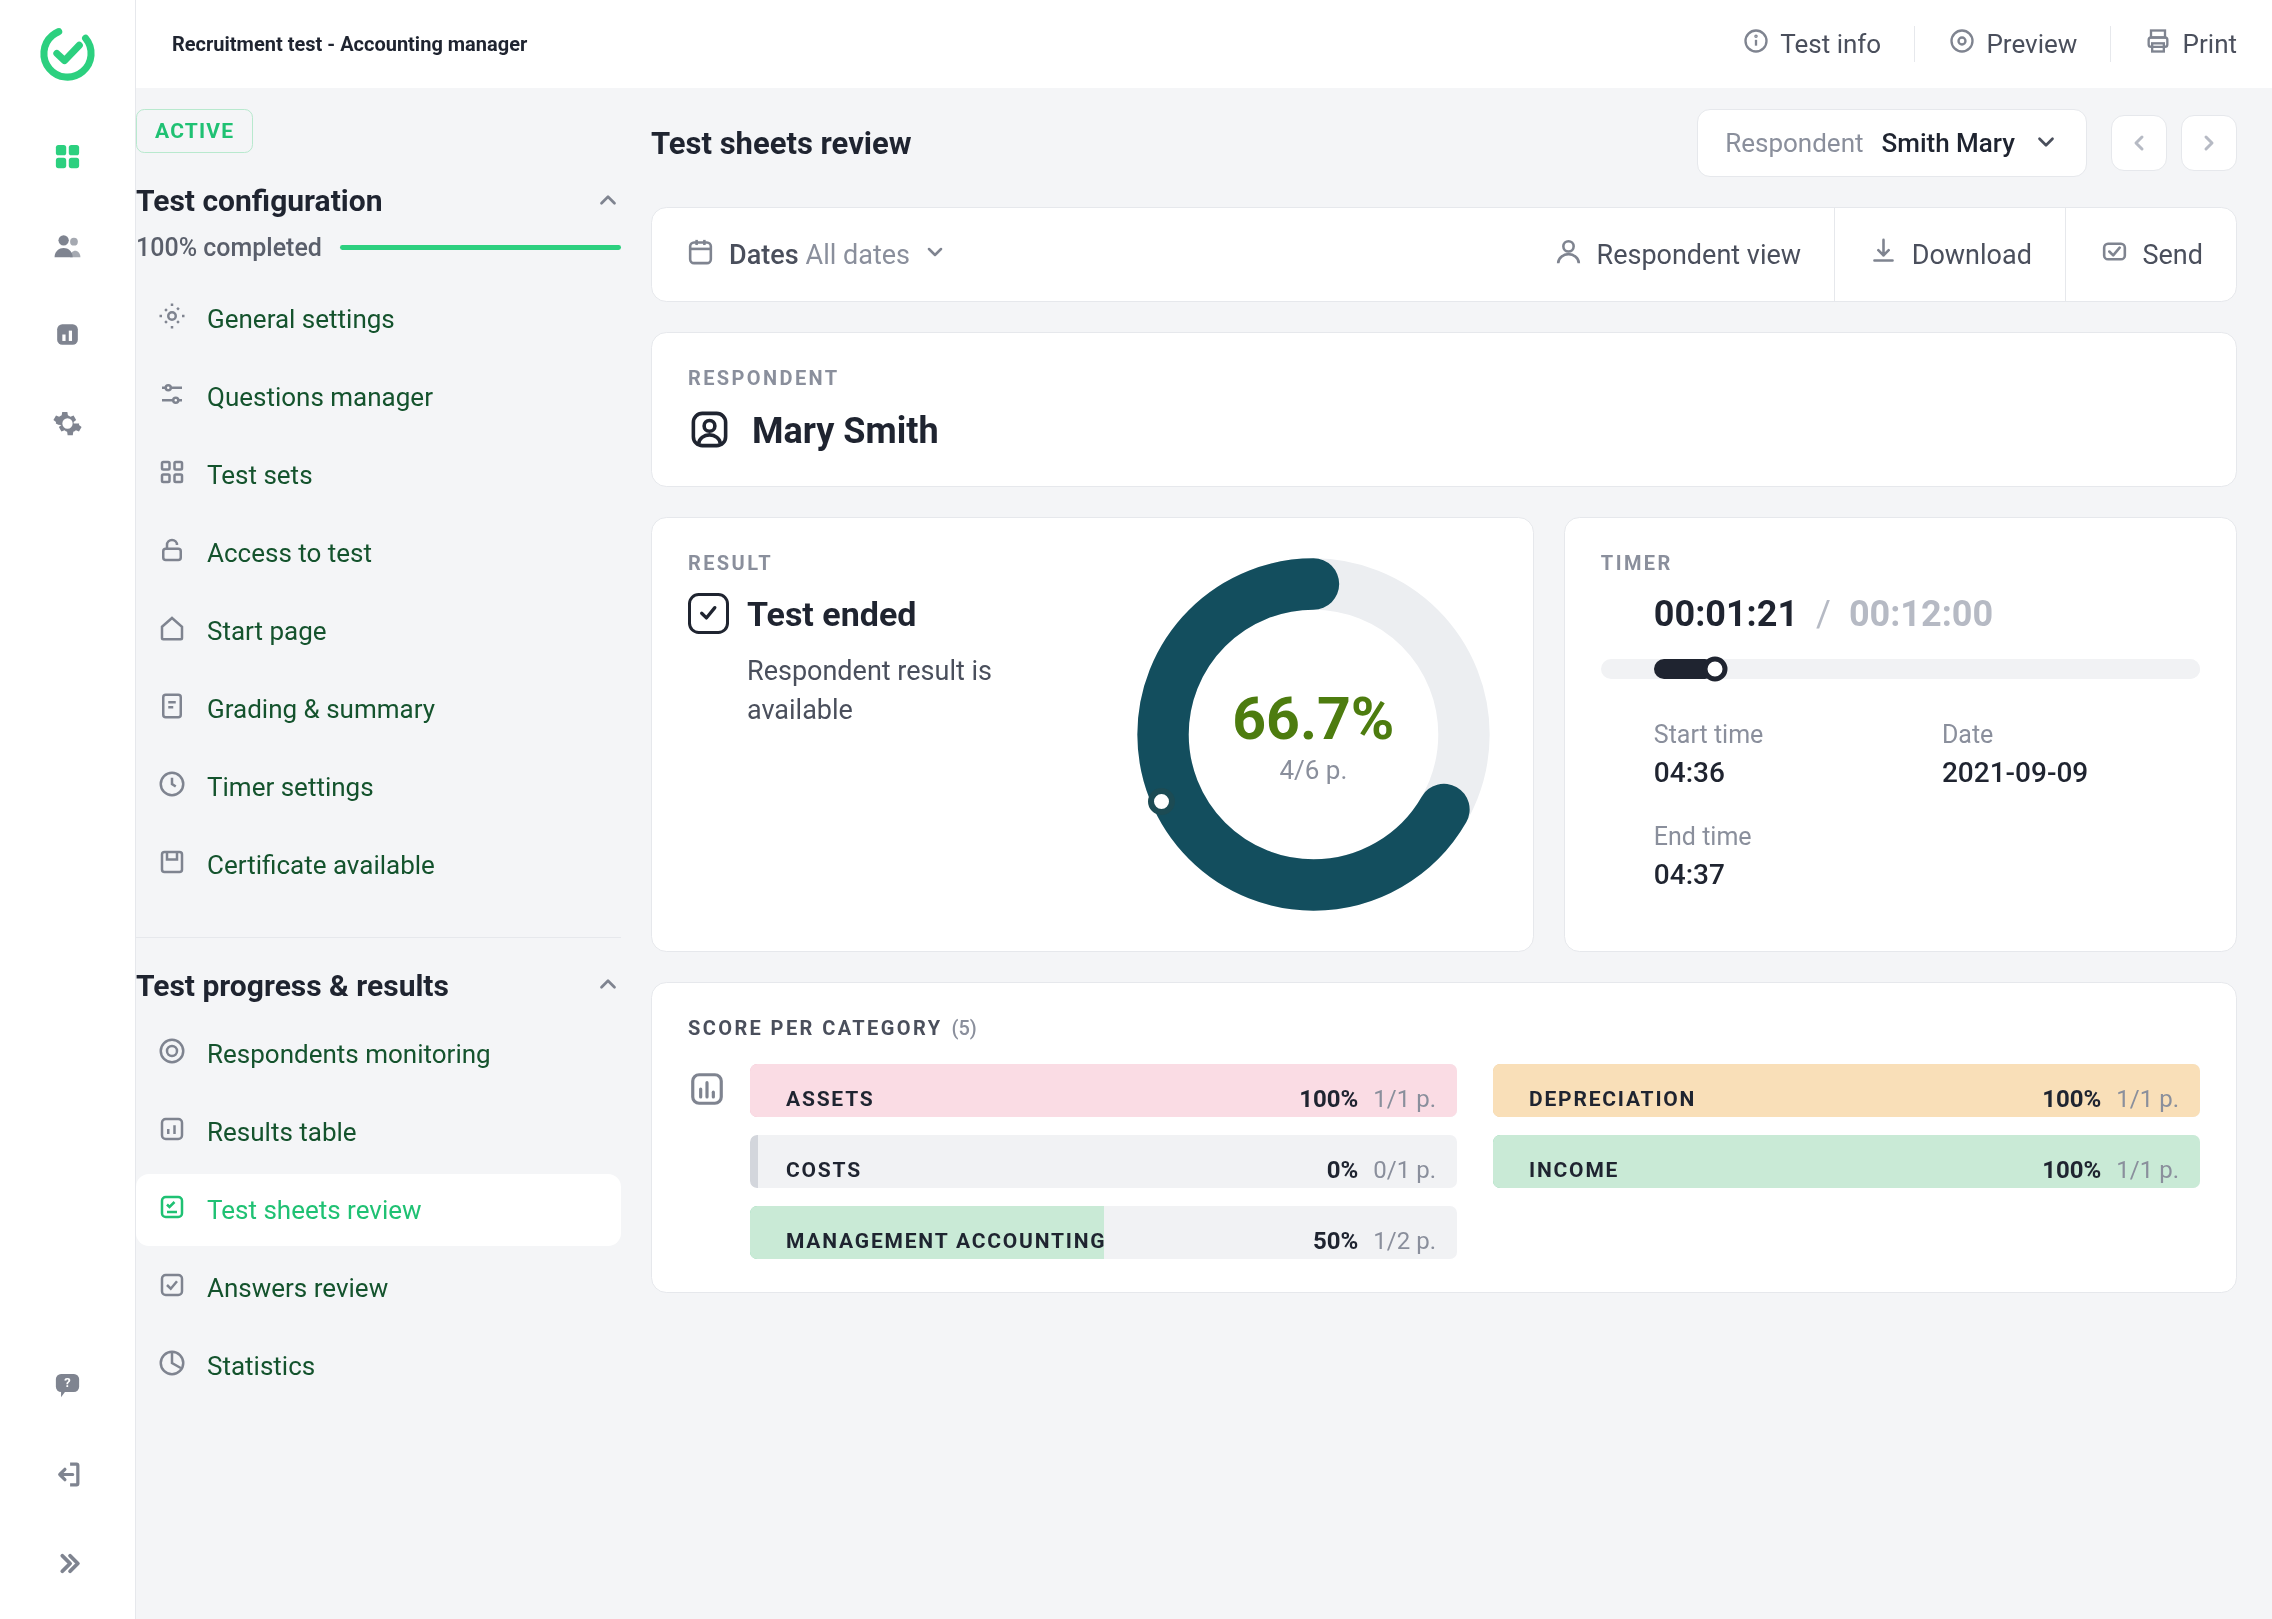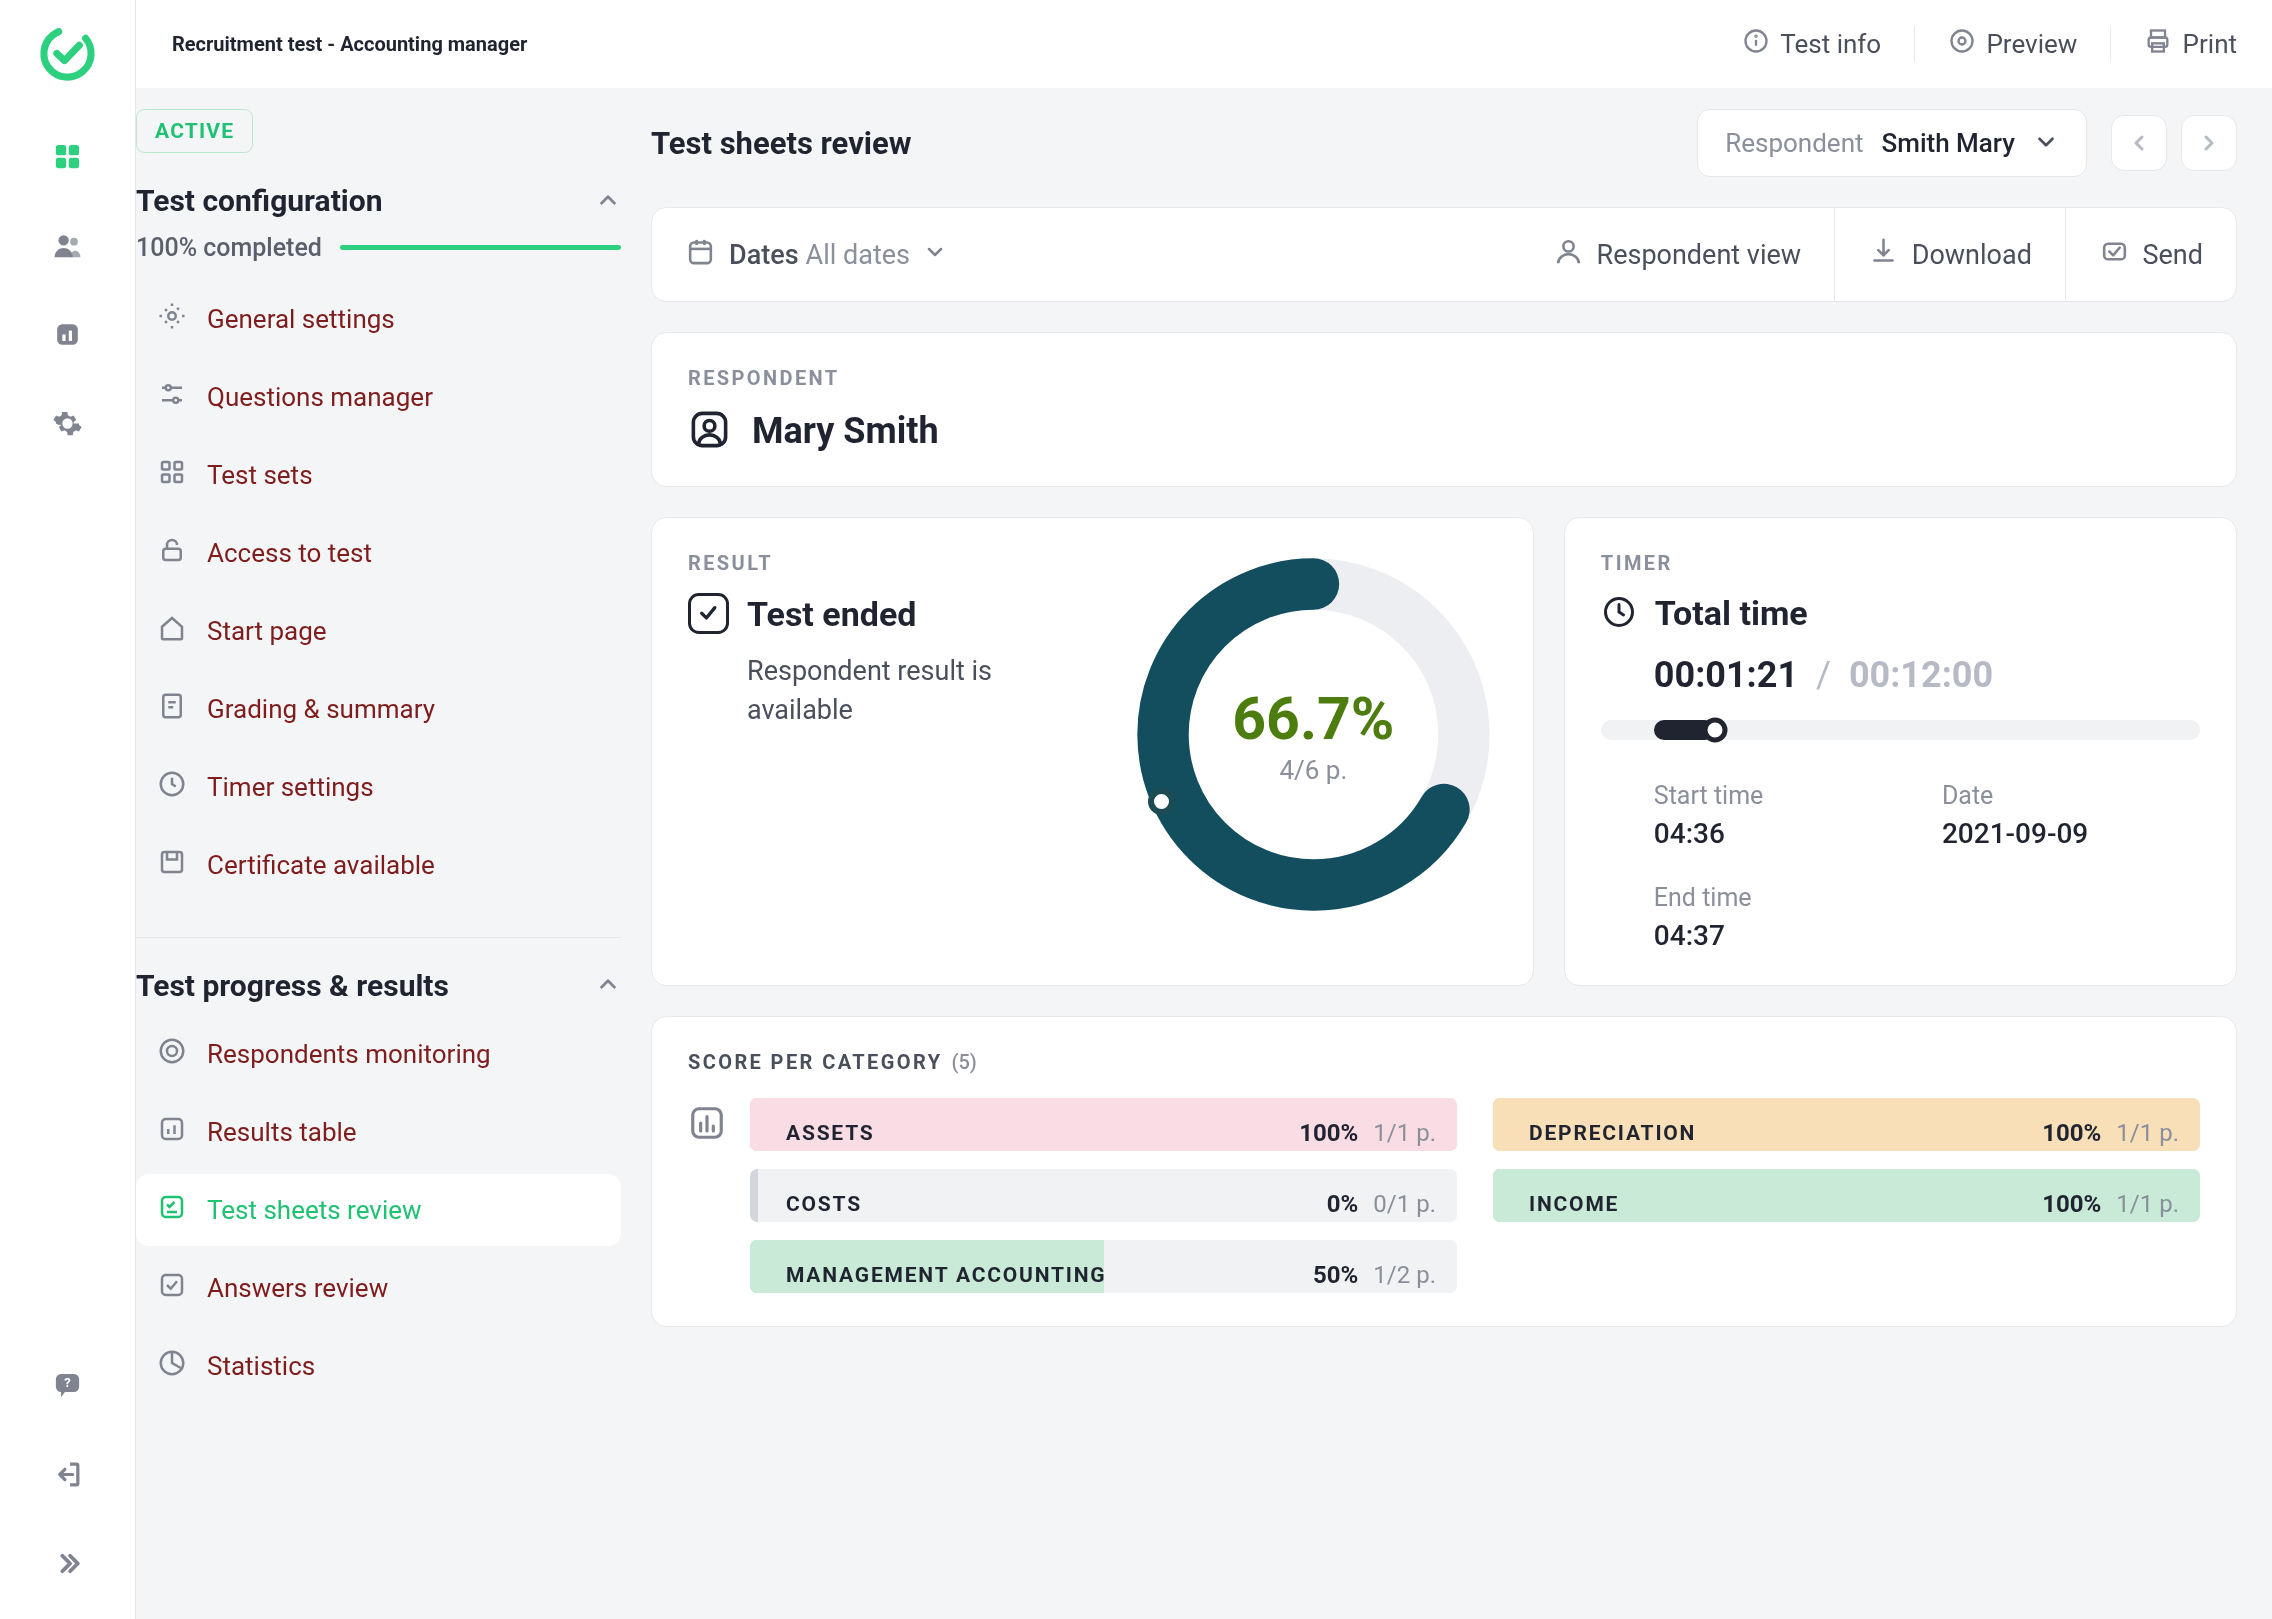--- a/index.html
+++ b/index.html
@@ -90,21 +90,21 @@
   .section-hdr .lbl { font-size:30px; font-weight:700; }
   .section-hdr .chev svg { width:26px; height:26px; }
   .progress-row { display:flex; align-items:center; gap:18px; padding:0 0 21px 0; }
   .progress-row .pct { font-size:25px; color:#5a5f6b; font-weight:500; }
   .progress-row .bar { flex:1; height:4.7px; background: var(--green-bright); border-radius:2.4px; }
   .nav-list { display:flex; flex-direction:column; gap:6px; padding-bottom:12px; }
   .nav-item {
     display:flex; align-items:center; gap:20px;
     padding:18px 21px;
     border-radius:13px;
-    font-size:26px; color:#7f1d1d;
+    font-size:26px; color:#14532d;
     cursor:pointer;
   }
   .nav-item svg { width:30px; height:30px; stroke:#7f8490; }
   .nav-item.active { background:#fff; color:var(--green); }
   .nav-item.active svg { stroke:var(--green); }
   .sidebar-divider { height:0.6px; background:var(--border); margin:24px 0; }
   
   .content { flex:1; padding:21px 36px 36px 0; overflow-y:auto; display:flex; flex-direction:column; gap:30px; }
   .content-hdr { display:flex; align-items:center; }
   .content-hdr .title { font-size:31px; font-weight:700; flex:1; }
@@ -504,27 +504,20 @@
               <div class="donut-center">
                 <div class="pct">66.7%</div>
                 <div class="sub">4/6 p.</div>
               </div>
               <div class="donut-knob" style="left:18px; top:237px;"></div>
             </div>
           </div>
 
           <div class="card">
             <div class="eyebrow">TIMER</div>
-            <div class="timer-title-row">
-              <span><svg viewBox="0 0 24 24" fill="none" stroke="#1f2430" stroke-width="2">
-                    <circle cx="12" cy="12" r="9"></circle>
-                    <path d="M12 7v5l3 2" stroke-linecap="round"></path>
-                  </svg></span>
-              <span class="t">Total time</span>
-            </div>
             <div class="time-row">
               <span>00:01:21</span>
               <span class="slash">/</span>
               <span class="total">00:12:00</span>
             </div>
             <div class="time-bar">
               <div class="time-bar-inner">
                 <div class="time-bar-fill" style="width:11.25%"></div>
                 <div class="time-bar-knob" style="left:11.25%"></div>
               </div>

